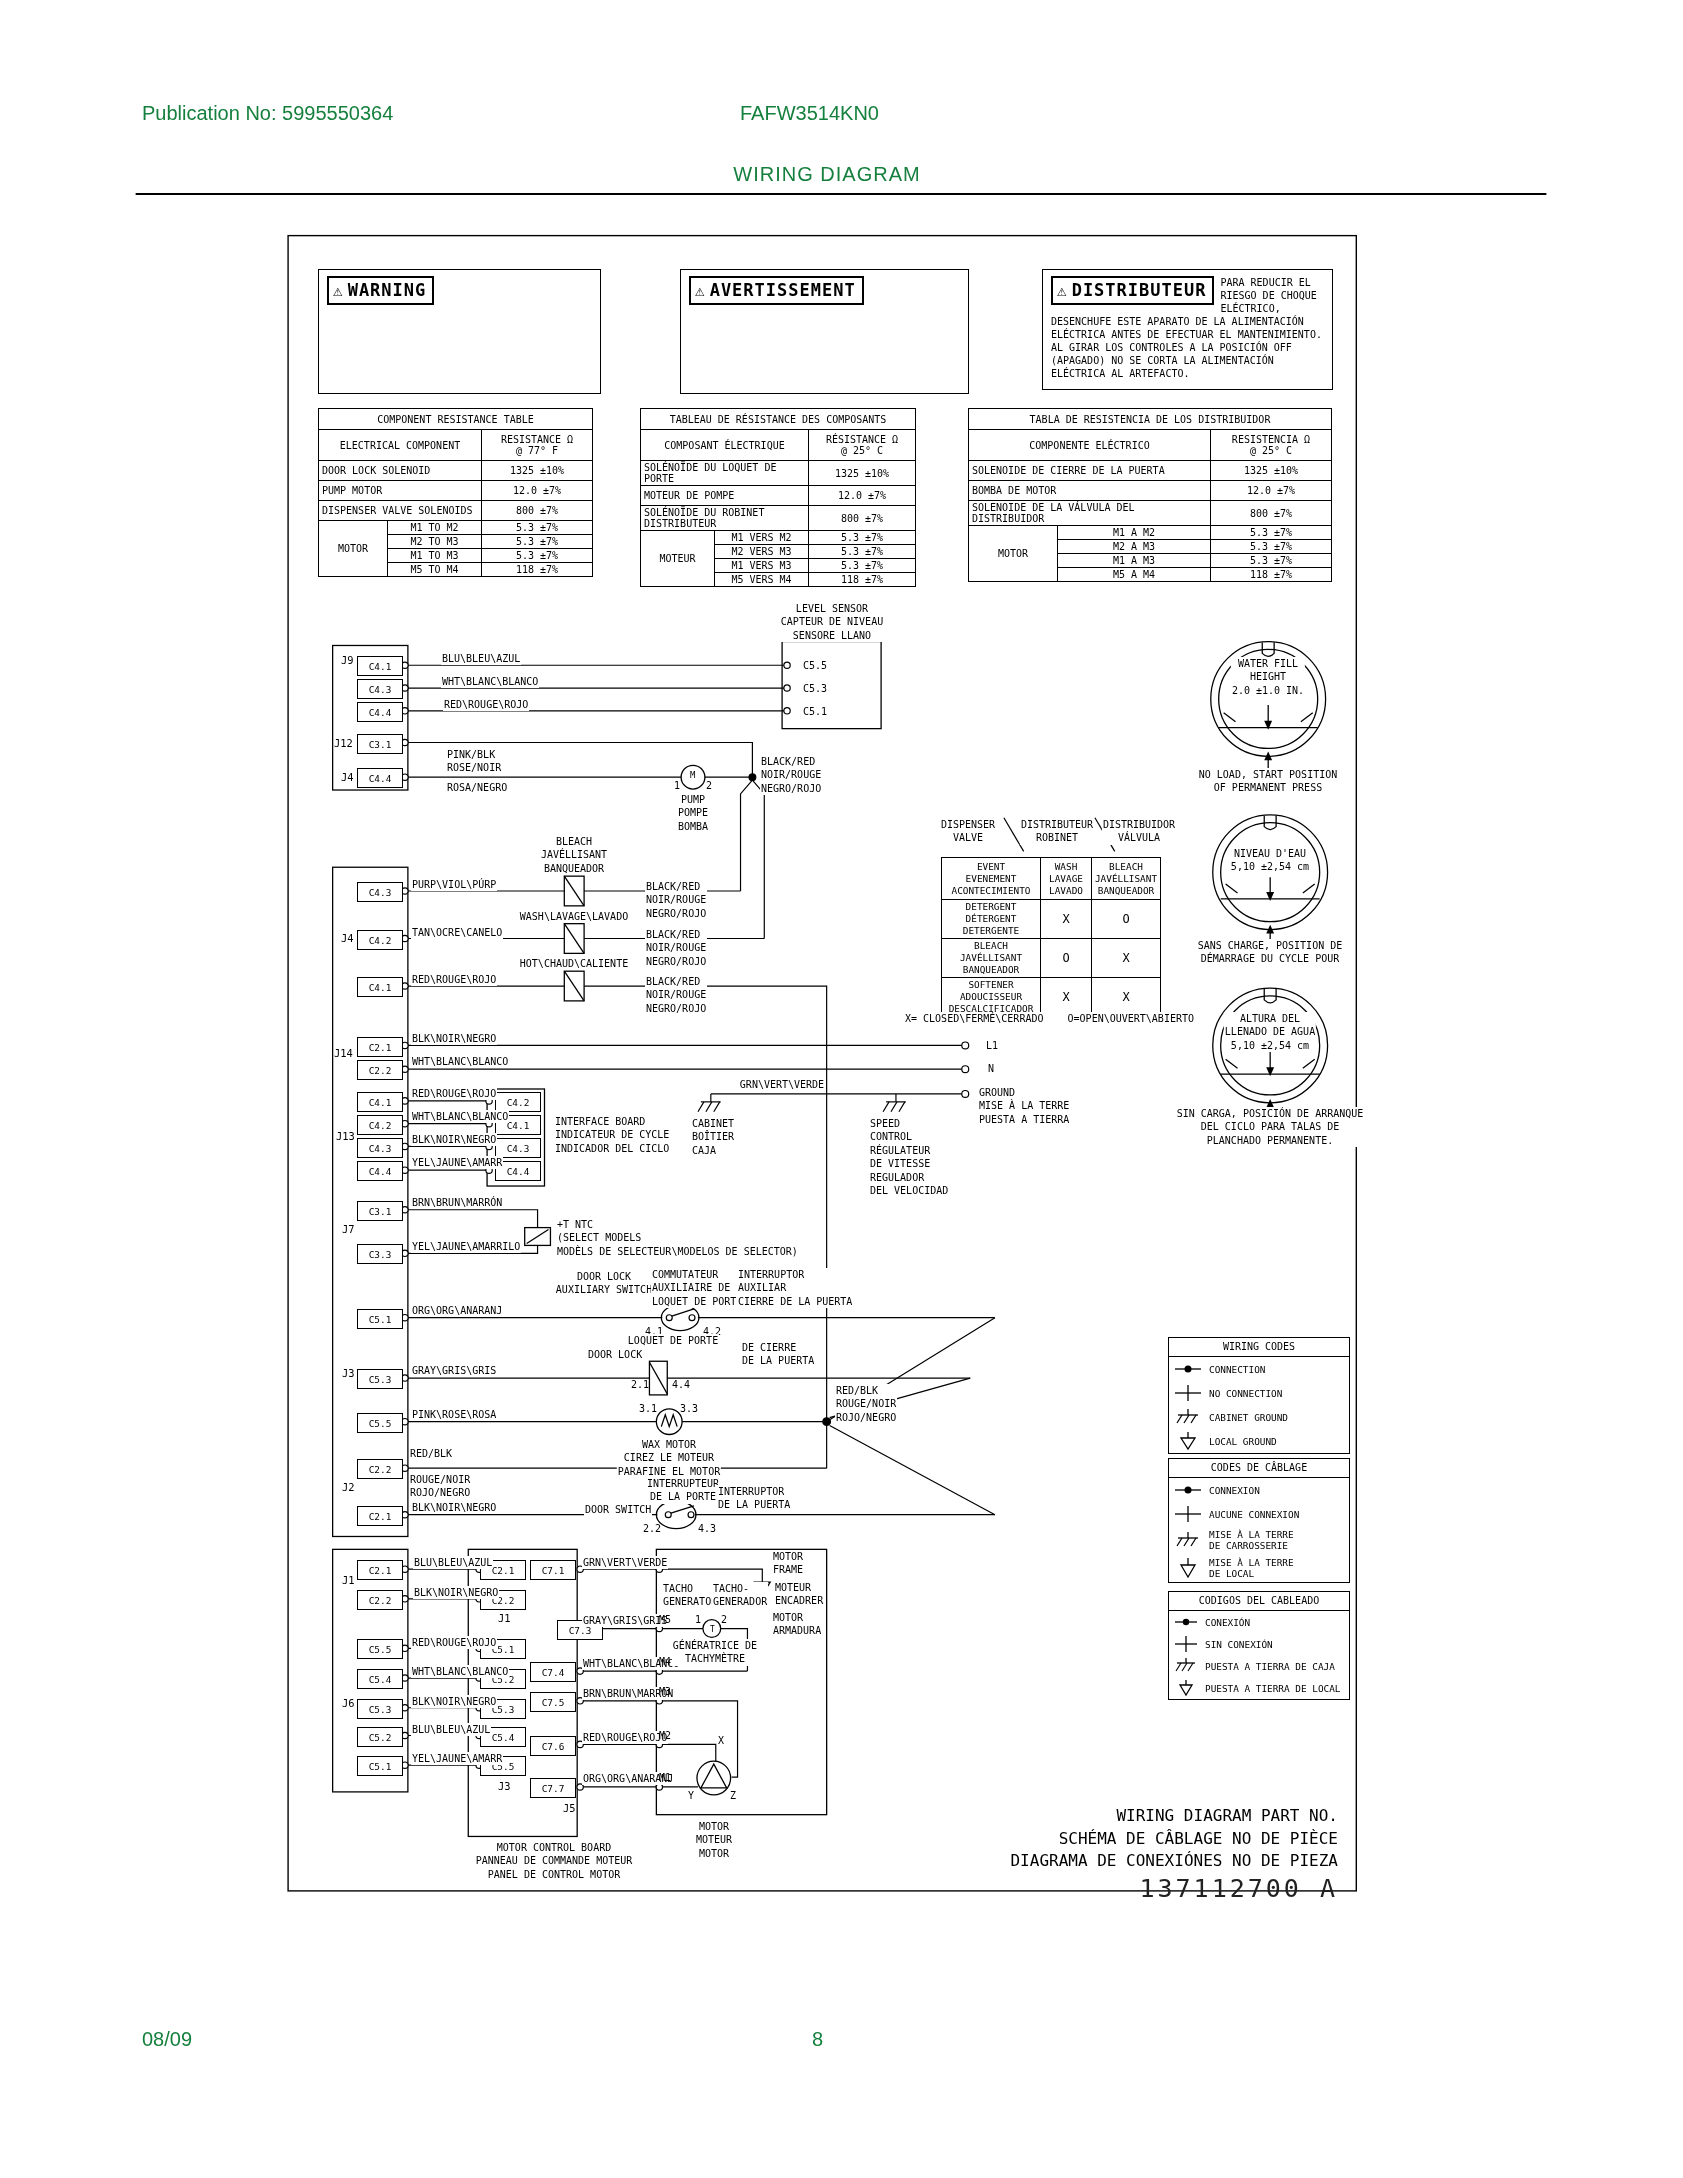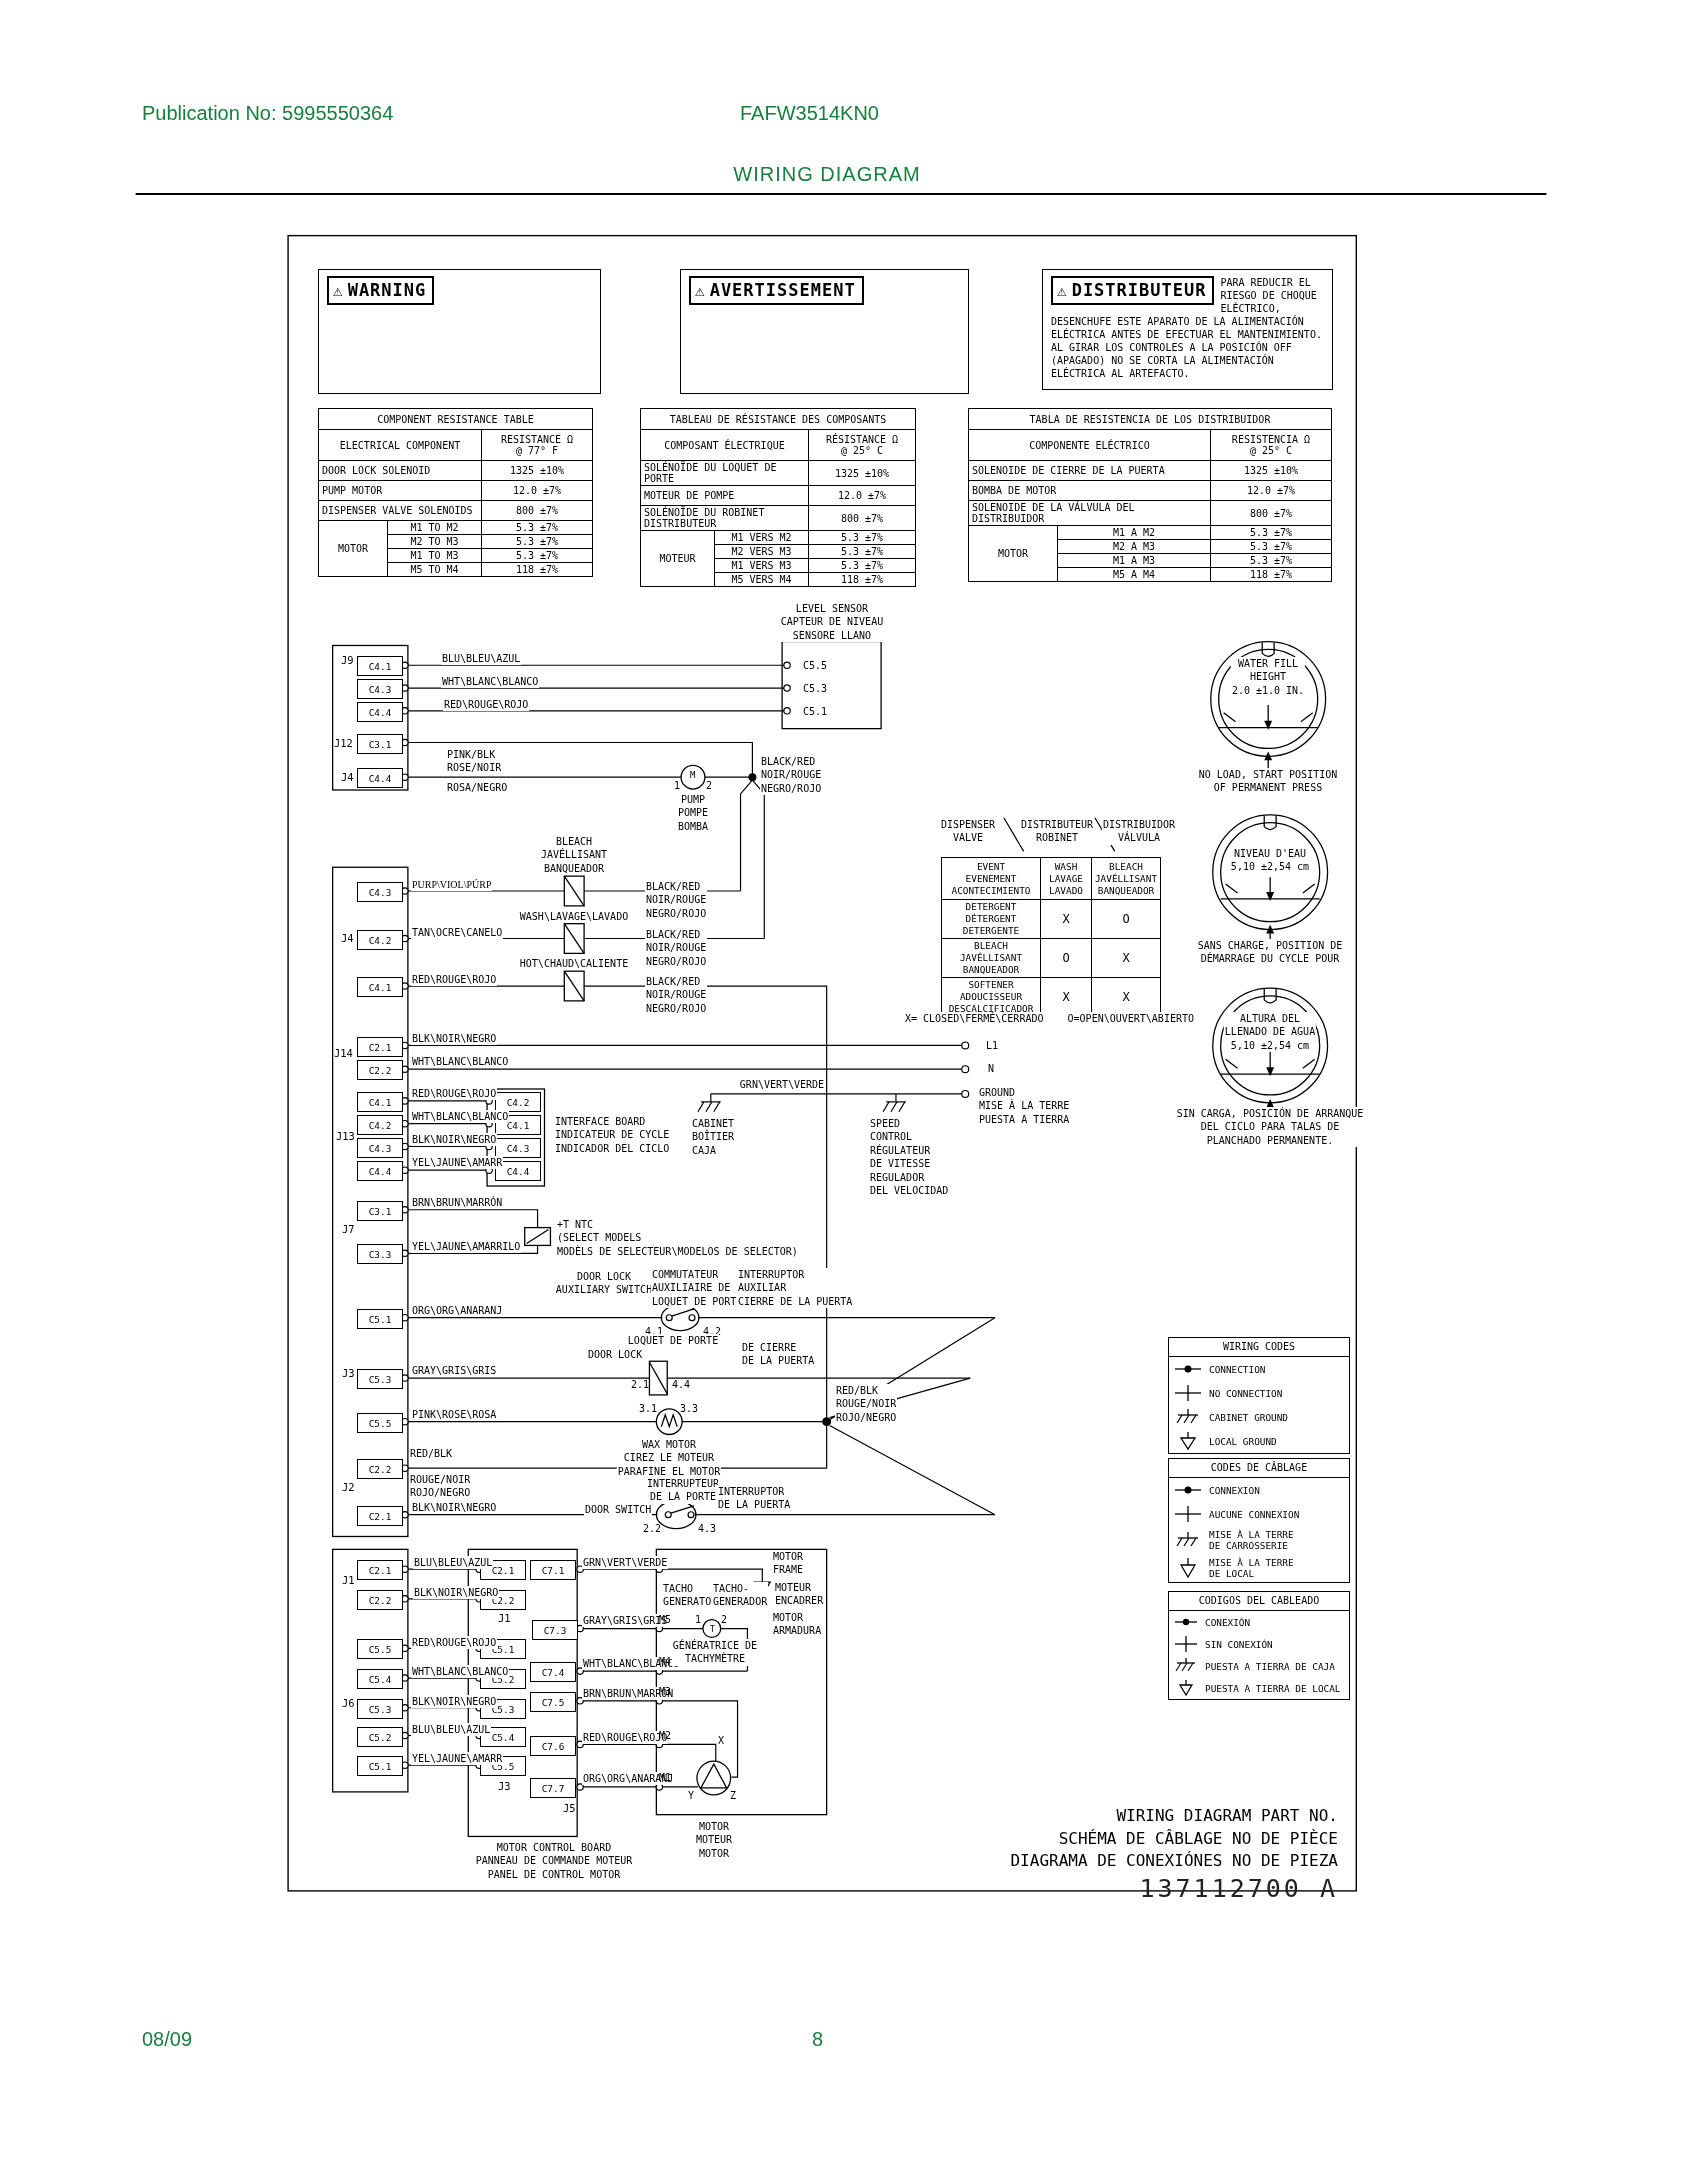--- a/index.html
+++ b/index.html
@@ -525,21 +525,21 @@
   <div class="c" style="left:495px;top:1161px;">C4.4</div>
 
   <div class="c" style="left:480px;top:1560px;">C2.1</div>
   <div class="c" style="left:480px;top:1590px;">C2.2</div>
   <div class="c" style="left:480px;top:1639px;">C5.1</div>
   <div class="c" style="left:480px;top:1669px;">C5.2</div>
   <div class="c" style="left:480px;top:1699px;">C5.3</div>
   <div class="c" style="left:480px;top:1727px;">C5.4</div>
   <div class="c" style="left:480px;top:1756px;">C5.5</div>
   <div class="c" style="left:530px;top:1560px;">C7.1</div>
-  <div class="c" style="left:532px;top:1620px;">C7.3</div>
+  <div class="c" style="left:557px;top:1620px;">C7.3</div>
   <div class="c" style="left:530px;top:1662px;">C7.4</div>
   <div class="c" style="left:530px;top:1692px;">C7.5</div>
   <div class="c" style="left:530px;top:1736px;">C7.6</div>
   <div class="c" style="left:530px;top:1778px;">C7.7</div>
 
   <div class="jl" style="left:341px;top:654px;">J9</div>
   <div class="jl" style="left:334px;top:737px;">J12</div>
   <div class="jl" style="left:341px;top:771px;">J4</div>
   <div class="jl" style="left:341px;top:932px;">J4</div>
   <div class="jl" style="left:334px;top:1047px;">J14</div>
@@ -569,21 +569,21 @@
   <div class="l" style="left:760px;top:755px;">BLACK/RED
 NOIR/ROUGE
 NEGRO/ROJO</div>
   <div class="lc" style="left:693px;top:793px;">PUMP
 POMPE
 BOMBA</div>
   <div class="l" style="left:673px;top:779px;background:none;">1</div>
   <div class="l" style="left:705px;top:779px;background:none;">2</div>
   <div class="l" style="left:689px;top:769px;background:none;font-size:9px;">M</div>
 
-  <div class="l" style="left:411px;top:878px;font-family:Liberation Serif, serif;">PURP\VIOL\PÚRP</div>
+  <div class="l" style="left:411px;top:878px;">PURP\VIOL\PÚRP</div>
   <div class="l" style="left:411px;top:926px;">TAN\OCRE\CANELO</div>
   <div class="l" style="left:411px;top:973px;">RED\ROUGE\ROJO</div>
   <div class="lc" style="left:574px;top:835px;">BLEACH
 JAVÉLLISANT
 BANQUEADOR</div>
   <div class="lc" style="left:574px;top:910px;">WASH\LAVAGE\LAVADO</div>
   <div class="lc" style="left:574px;top:957px;">HOT\CHAUD\CALIENTE</div>
   <div class="l" style="left:645px;top:880px;">BLACK/RED
 NOIR/ROUGE
 NEGRO/ROJO</div>

